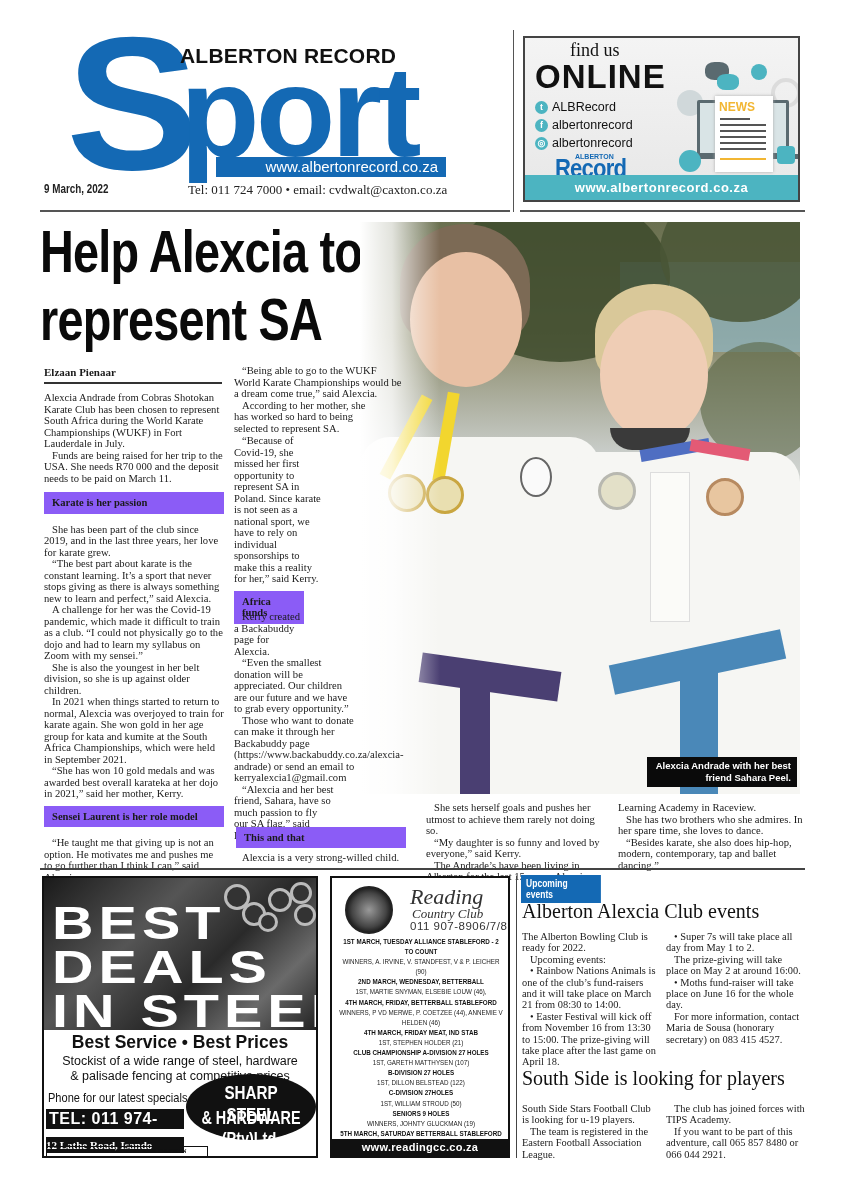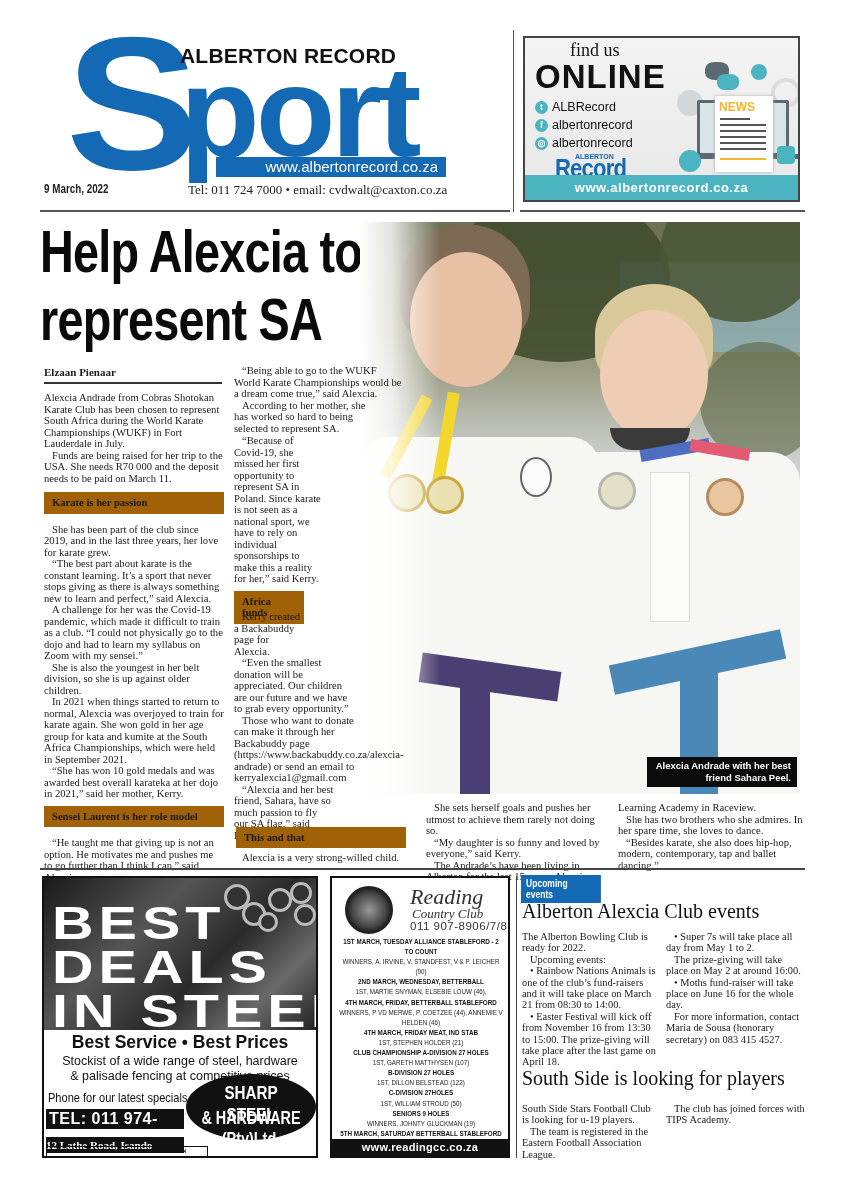--- a/index.html
+++ b/index.html
@@ -59,21 +59,21 @@
   .photo .ribbon { position: absolute; width: 12px; }
   .photo .fade { position: absolute; left: 0; top: 0; width: 80px; height: 100%; background: linear-gradient(90deg, #fff 0%, rgba(255,255,255,0.8) 40%, rgba(255,255,255,0) 100%); }
   .caption { left: 647px; top: 757px; width: 150px; background: #0a0a0a; color: #fff; font-family: "Liberation Sans", sans-serif;
     font-weight: 700; font-size: 9.5px; line-height: 12px; text-align: right; padding: 3px 6px; }
 
   
   .col { font-size: 10.6px; line-height: 11.5px; color: #1a1a1a; }
   .col p { text-indent: 8px; }
   .col p.noind { text-indent: 0; }
   .byline { left: 44px; top: 366px; width: 178px; font-weight: 700; font-size: 11px; border-bottom: 2px solid #333; padding-bottom: 4px; }
-  .subhead { background: #a16207; font-weight: 700; font-size: 10.6px; padding: 5px 8px; margin: 6px 0; text-indent: 0; }
+  .subhead { background: #8b5cf6; font-weight: 700; font-size: 10.6px; padding: 5px 8px; margin: 6px 0; text-indent: 0; }
 
   
   .hrule { left: 40px; top: 868px; width: 765px; height: 2px; background: #444; }
 
   .steel { left: 42px; top: 876px; width: 276px; height: 282px; border: 2px solid #111; background: #fff; overflow: hidden; }
   .steel .img { position: absolute; left: 0; top: 0; width: 100%; height: 152px; background: linear-gradient(135deg, #1a1a1a 0%, #555 35%, #2a2a2a 60%, #6a6a6a 80%, #222 100%); }
   .steel .pipe { position: absolute; border-radius: 50%; border: 3px solid #bbb; background: #333; }
   .steel .word { position: absolute; left: 8px; font-family: "Liberation Sans", sans-serif; font-weight: 900; color: #fff;
     font-size: 46px; line-height: 46px; letter-spacing: 4px; transform: scaleX(1.25); transform-origin: left; }
   .steel .svc { position: absolute; left: 0; top: 154px; width: 100%; text-align: center; font-family: "Liberation Sans", sans-serif; font-weight: 900; font-size: 17.5px; color: #111; }
@@ -321,13 +321,14 @@
   <p>For more information, contact Maria de Sousa (honorary secretary) on 083 415 4527.</p>
 </div>
 
 <div class="abs h2" style="left:522px;top:1067px">South Side is looking for players</div>
 <div class="abs col2" style="left:522px;top:1103px;width:138px">
   <p class="noind">South Side Stars Football Club is looking for u-19 players.</p>
   <p>The team is registered in the Eastern Football Association League.</p>
 </div>
 <div class="abs col2" style="left:666px;top:1103px;width:140px">
   <p>The club has joined forces with TIPS Academy.</p>
+  <p>If you want to be part of this adventure, call 065 857 8480 or 066 044 2921.</p>
 </div>
 
 </body></html>

